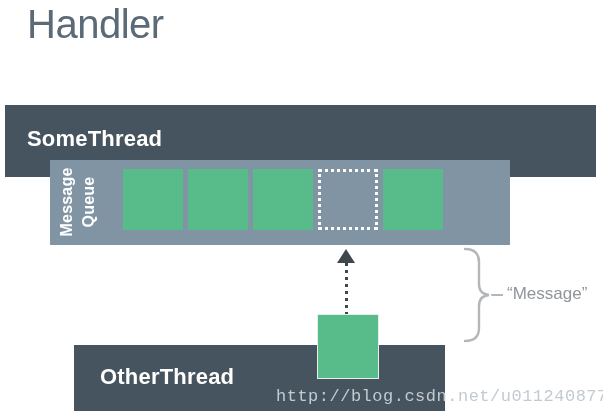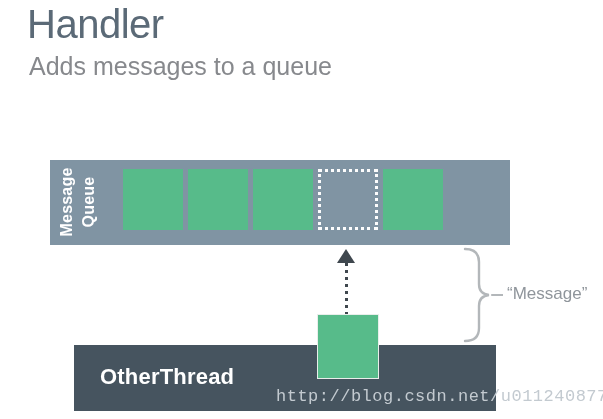--- a/index.html
+++ b/index.html
@@ -70,21 +70,21 @@
     border-bottom:14px solid var(--arrow);
   }
 
   .incoming-square {
     position:absolute; left:317px; top:314px; width:60px; height:63px;
     background:var(--green); border:1px solid #e9eeeb; box-sizing:content-box;
     z-index:4;
   }
 
   .other-thread-bar {
-    position:absolute; left:74px; top:345px; width:422px; height:66px;
+    position:absolute; left:74px; top:345px; width:371px; height:66px;
     background:var(--thread-bar); z-index:3;
   }
   .other-thread-label {
     position:absolute; left:26px; top:19px;
     color:#fff; font-size:22px; font-weight:700; letter-spacing:0.2px;
   }
 
   .brace-svg { position:absolute; left:455px; top:246px; z-index:3; }
   .annotation-label {
     position:absolute; left:507px; top:284px;
@@ -97,22 +97,24 @@
     font-size:17px; letter-spacing:0.5px; color:var(--watermark);
     white-space:nowrap;
   }
 </style>
 </head>
 <body>
 
 <div id="canvas">
 
   <div class="page-title">Handler</div>
-  <div class="page-subtitle">Adds messages to a queue</div>
 
+  <div class="some-thread-bar">
+    <div class="some-thread-label">SomeThread</div>
+  </div>
 
   <div class="queue-panel">
     <div class="queue-label-box">
       <div class="queue-label-inner">
         <span>Message</span><br>
         <span>Queue</span>
       </div>
     </div>
     <div class="queue-slots">
         <div class="slot slot-green"></div>

